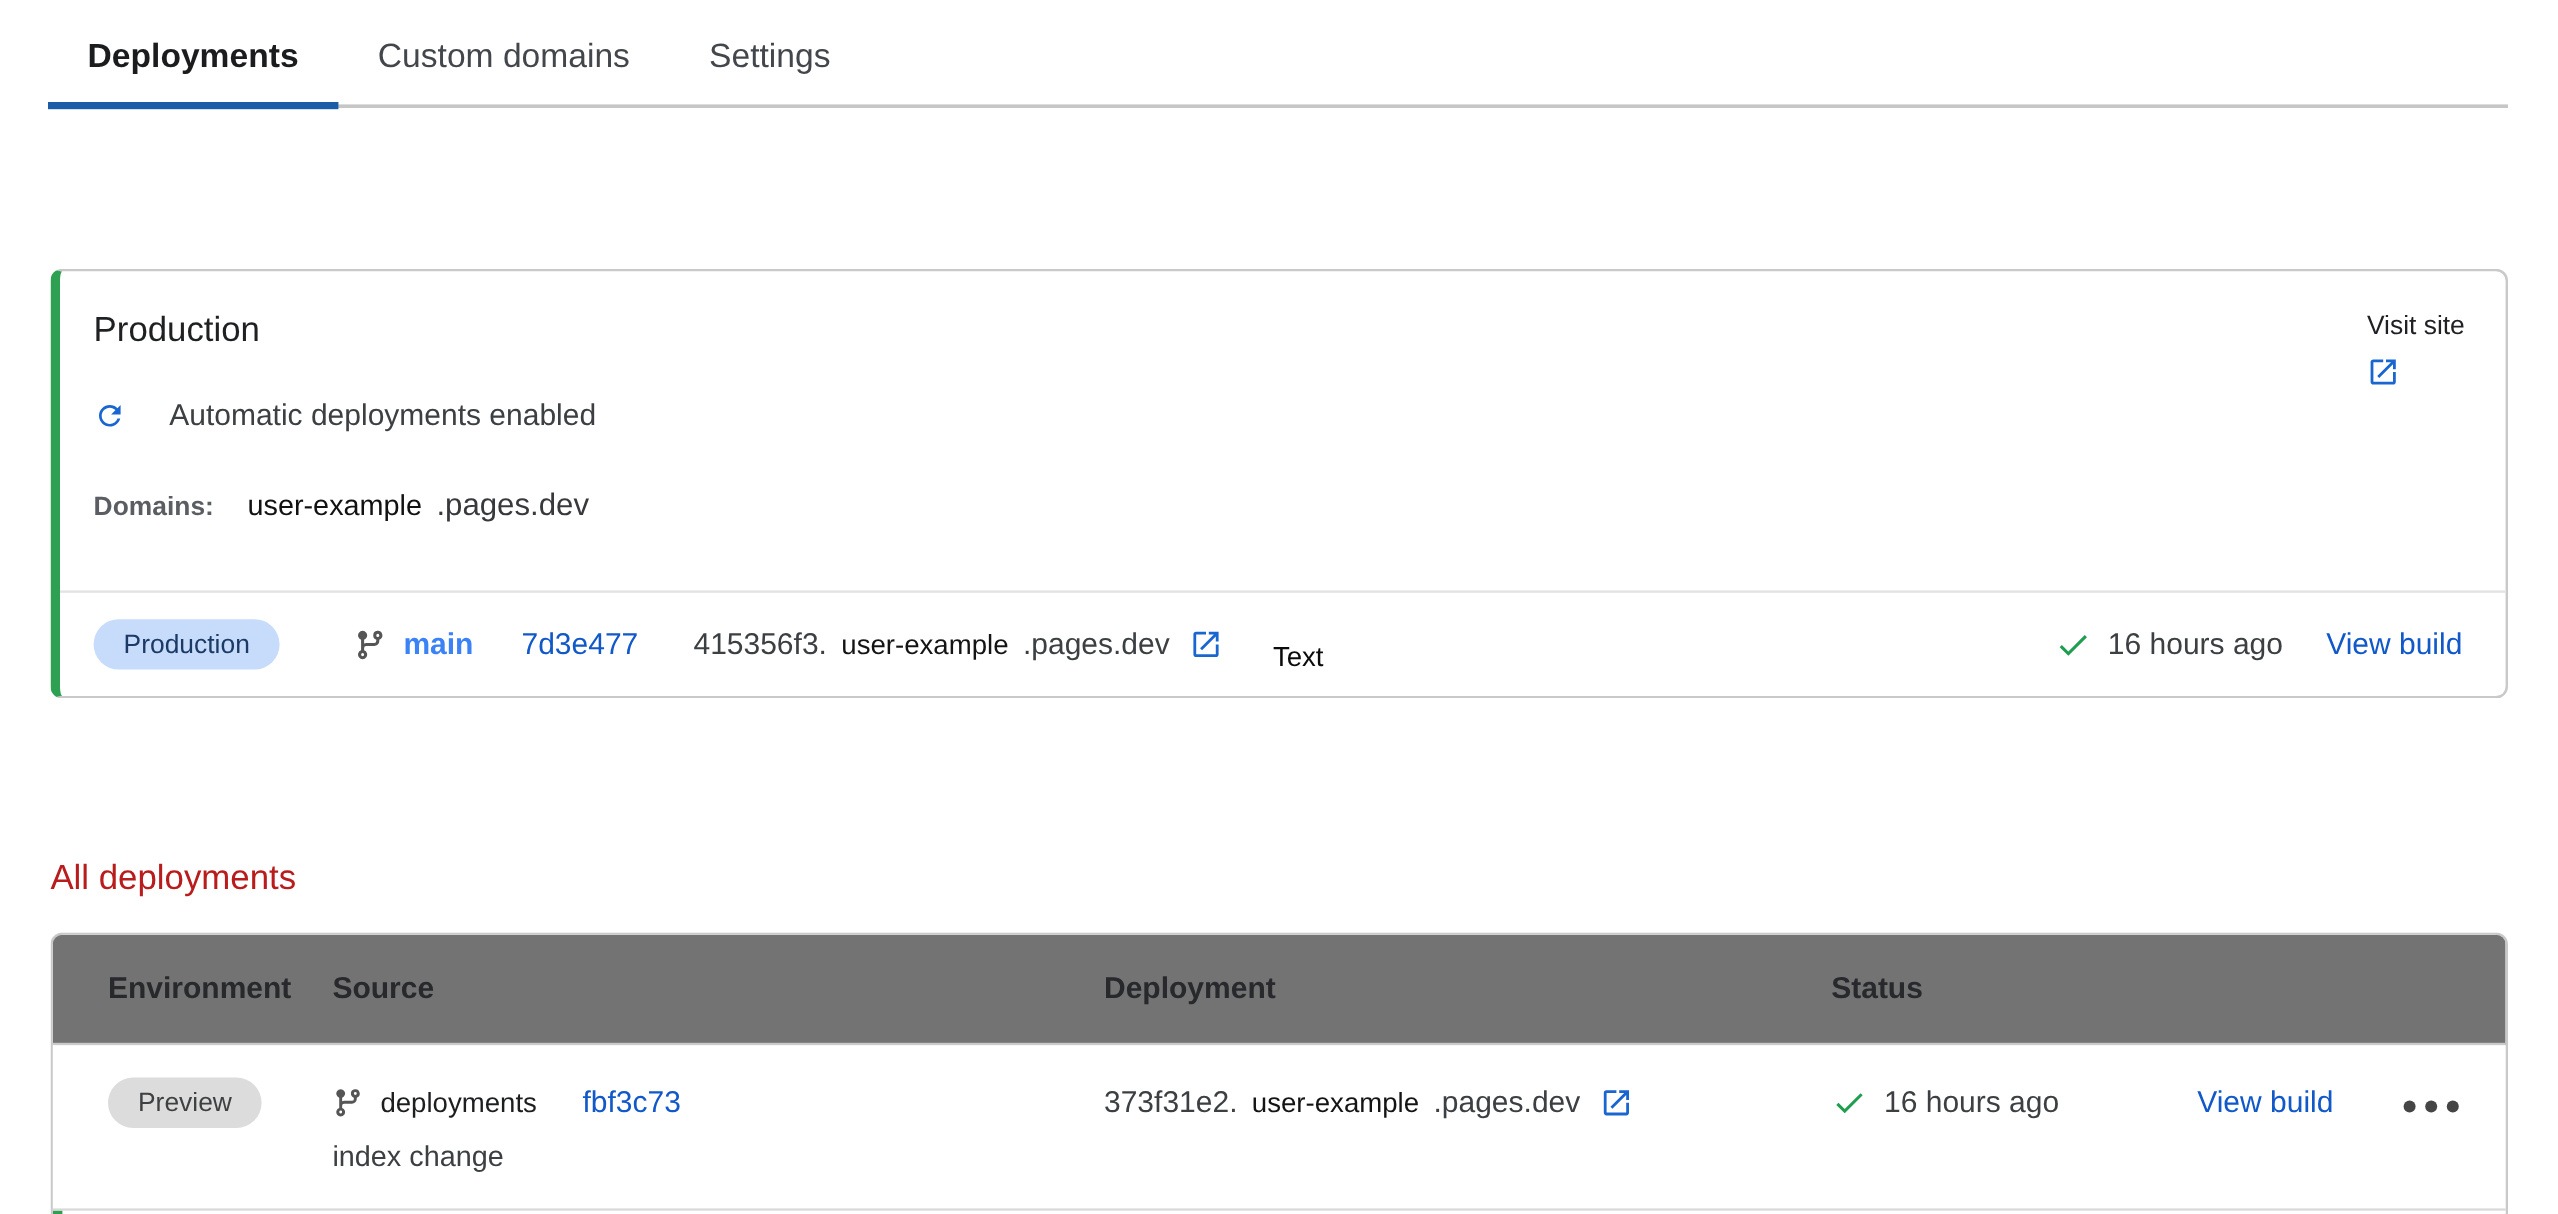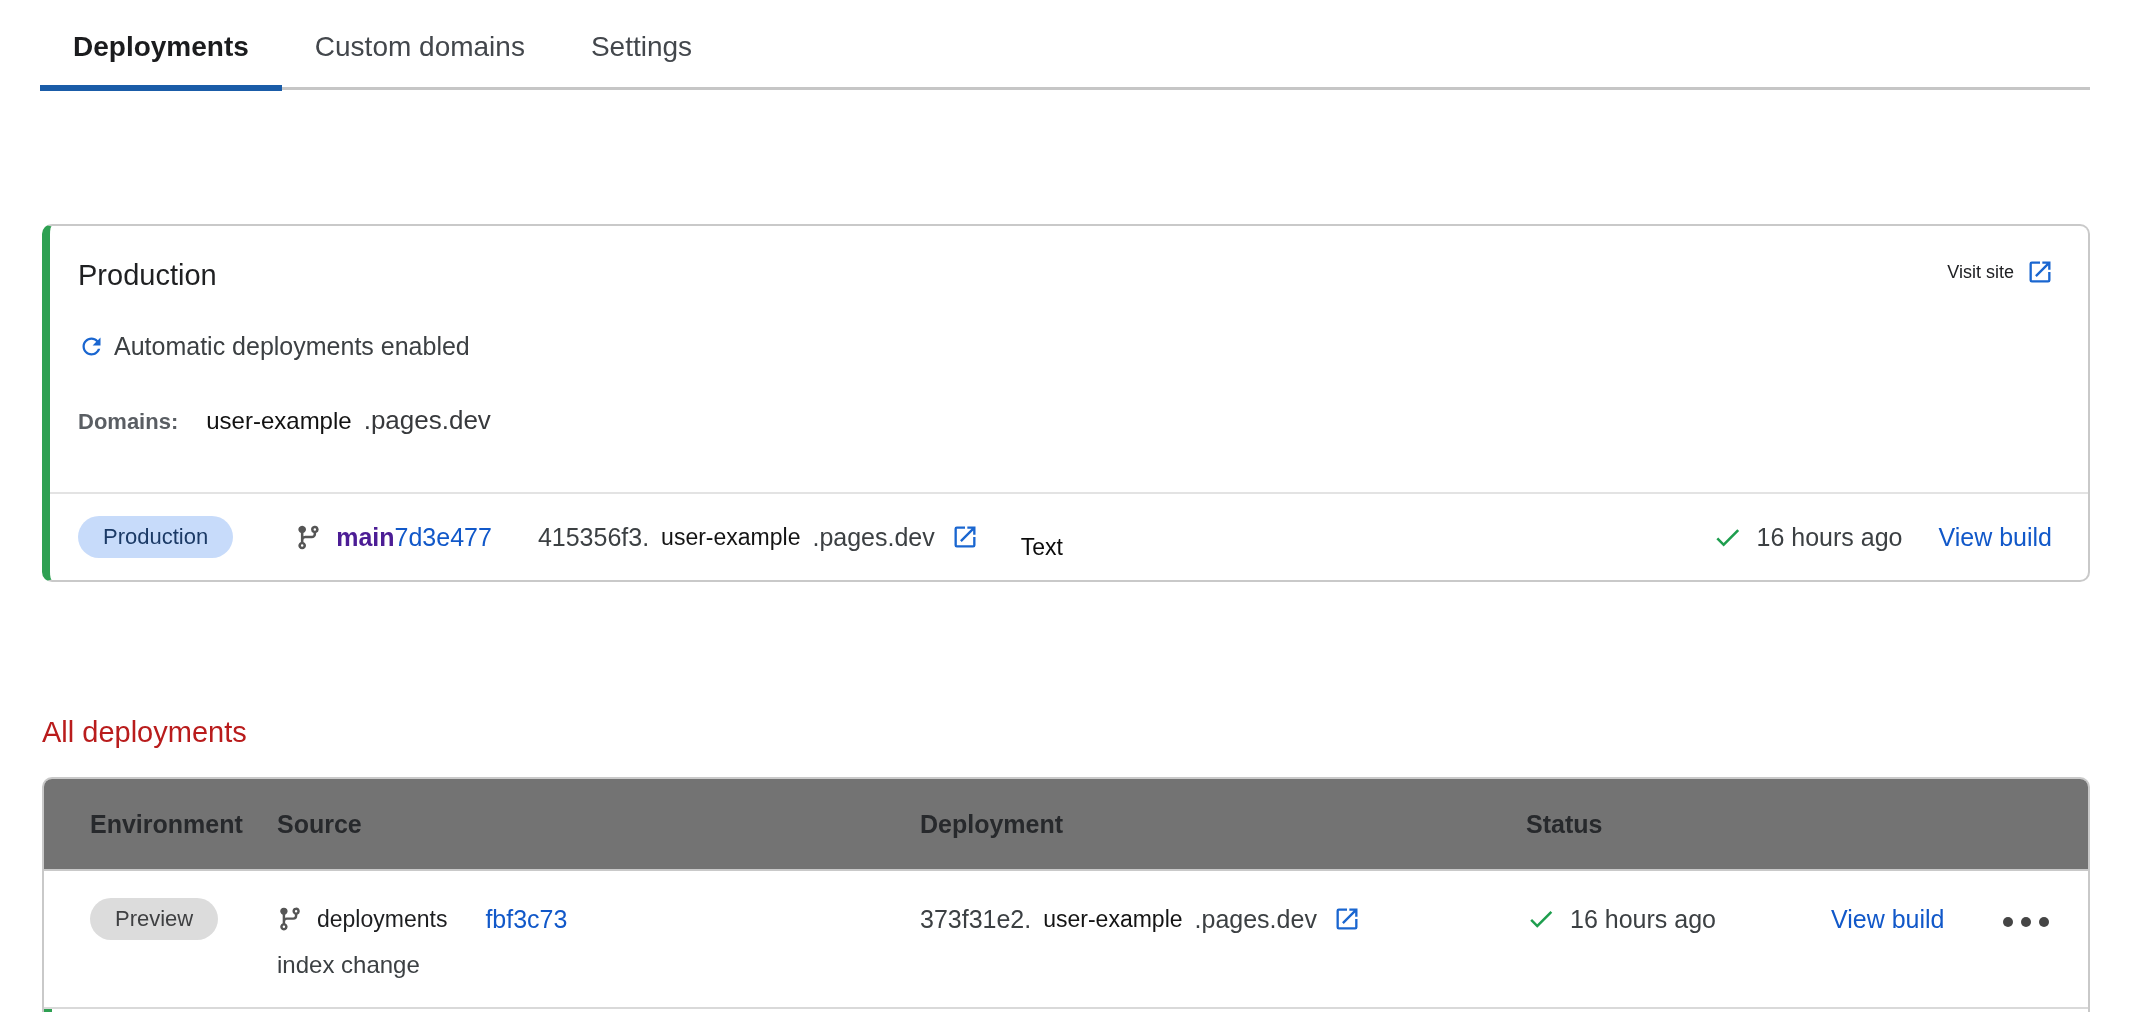--- a/index.html
+++ b/index.html
@@ -13,38 +13,38 @@
     cursor:pointer; white-space:nowrap; }
   .tab.active { color:#1b1c1e; font-weight:700; }
   .tab.active::after { content:""; position:absolute; left:0; right:0; bottom:-4px;
     height:6px; background:#1a5ca8; }
 
   
   .card { margin:134px 42px 0 42px; background:#fff; border:2px solid #c9c9c9;
     border-left:8px solid #2ea052; border-radius:10px; position:relative; }
   .card-body { padding:32px 36px 0 28px; }
   .card-title { font-size:29px; font-weight:500; color:#1f2022; line-height:34px; }
-  .visit-site { position:absolute; top:32px; right:34px; display:flex; align-items:center;
-    gap:12px; font-size:18px; color:#202124; cursor:pointer; }
-  .auto-row { display:flex; align-items:center; gap:9px; margin-top:40px;
+  .visit-site { position:absolute; top:32px; right:34px; display:flex; 
+    gap:12px; font-size:22px; color:#202124; cursor:pointer;flex-direction:column; }
+  .auto-row { display:flex; align-items:center; gap:36px; margin-top:40px;
     font-size:25px; color:#3c4043; }
   .domains-row { display:flex; align-items:baseline; margin-top:44px;text-align:center; }
   .domains-label { font-size:22px; font-weight:700; color:#5a5e63; margin-right:28px; }
   .domain-name { font-size:24px; color:#121212; margin-right:12px; }
   .domain-suffix { font-size:26px; color:#37393c; }
   .card-divider { height:2px; background:#e3e3e3; margin-top:56px; }
 
   .prod-row { display:flex; align-items:center; height:86px; padding:0 36px 0 28px; }
   .pill { display:inline-flex; align-items:center; justify-content:center;
     border-radius:22px; font-size:22px; padding:8px 25px; white-space:nowrap; }
   .pill.blue { background:#c7dbfa; color:#1b3a66; }
   .pill.gray { background:#dcdcdc; color:#3f4042; }
   .prod-row .pill { margin-right:62px; }
   .branch-ic { margin-right:14px; display:inline-flex; }
-  .branch-name { font-weight:700; font-size:25px; color:#4c1d95; }
+  .branch-name { font-weight:700; font-size:25px; color:#3b82f6; margin-right:40px; }
   .link { color:#1158c9; font-size:25px; cursor:pointer; text-decoration:none; }
   .commit-link { margin-right:46px; }
   .dep-id { font-size:25px; color:#3c4043; margin-right:12px; }
   .dep-domain { font-size:23px; color:#141414; margin-right:12px; }
   .dep-suffix { font-size:25px; color:#3c4043; margin-right:16px; }
   .ext-ic { display:inline-flex; cursor:pointer; }
   .annotation { font-size:23px; color:#0b0b0b; margin-left:42px; position:relative; top:10px; }
   .spacer { flex:1; }
   .status-group { display:flex; align-items:center; }
   .status-group .time { font-size:25px; color:#3c4043; margin-left:14px; margin-right:36px; }

